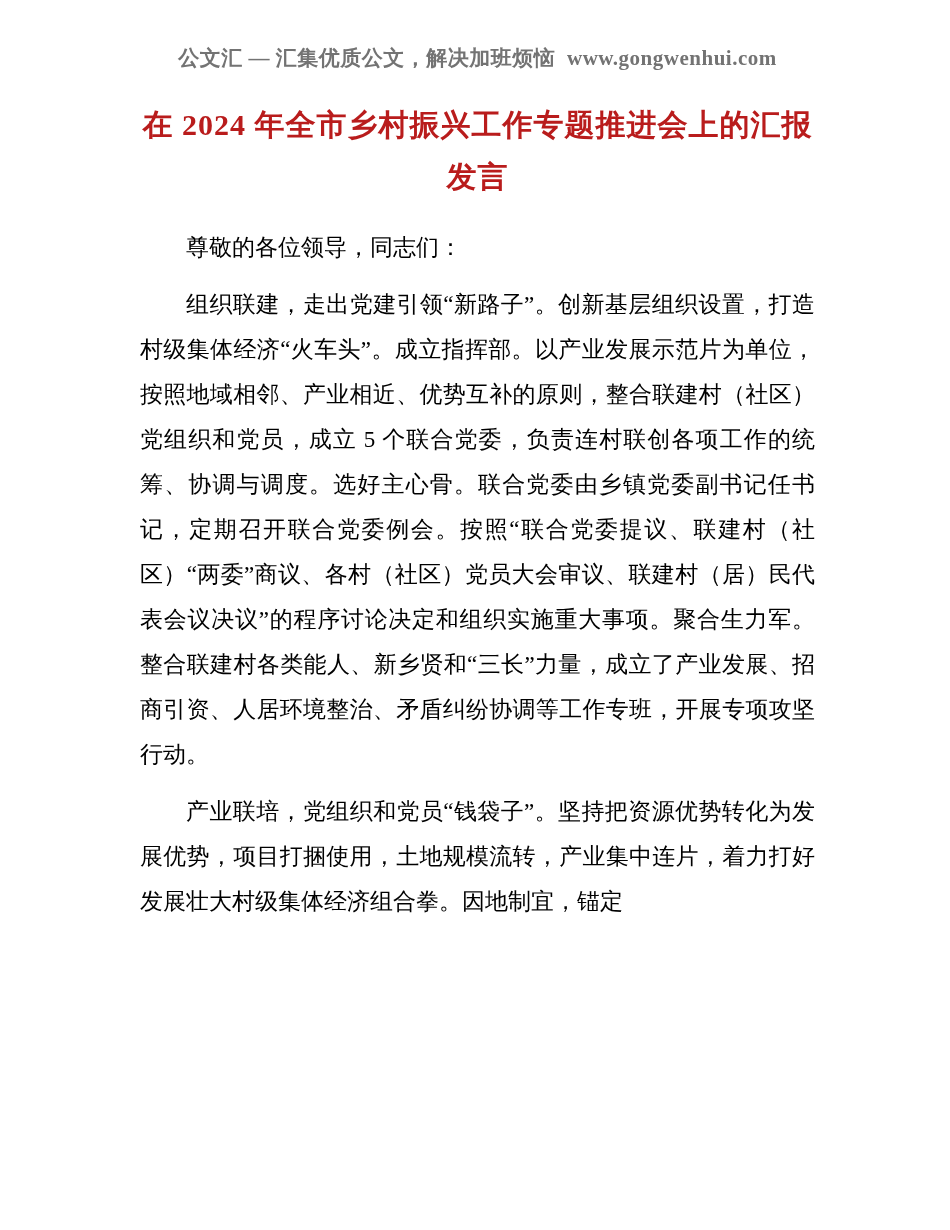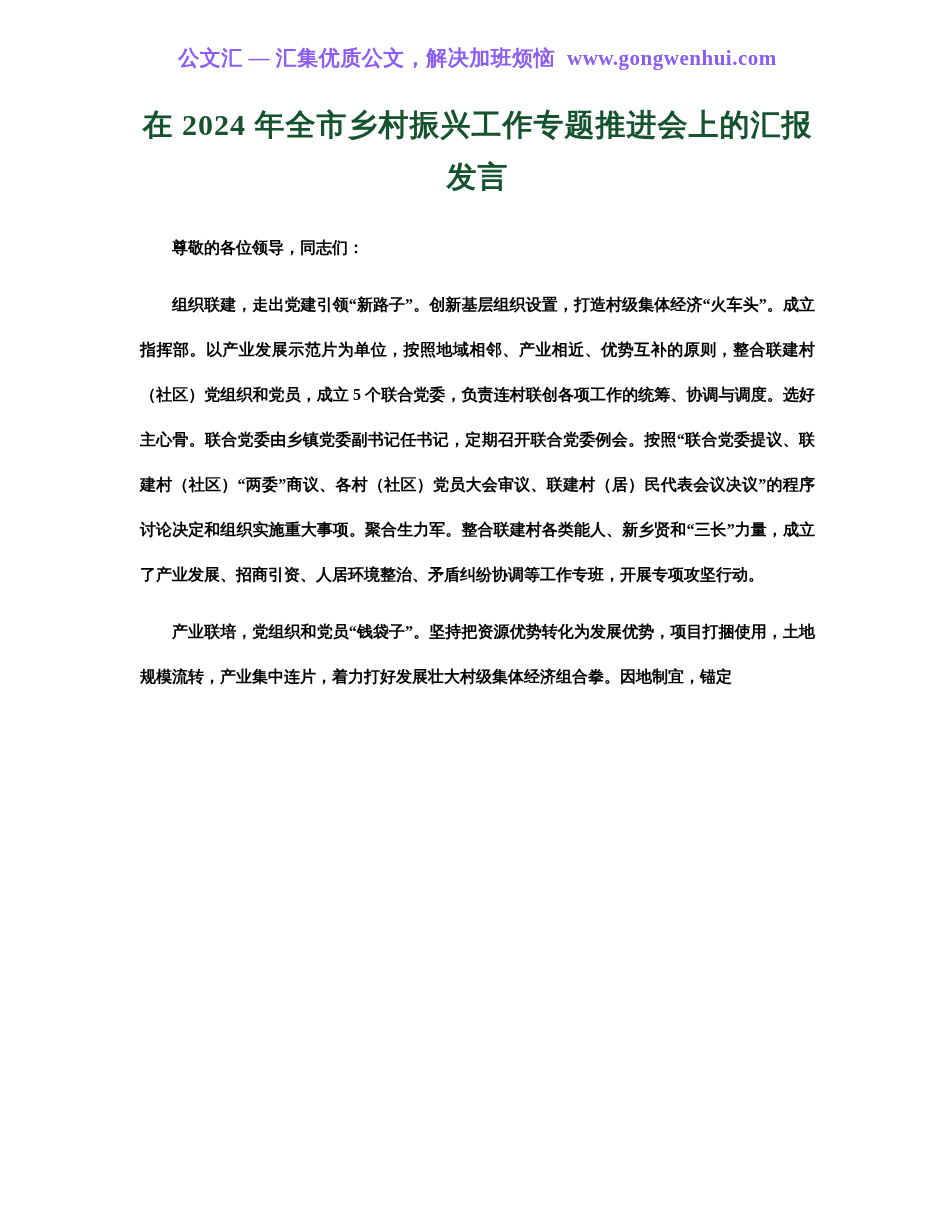--- a/index.html
+++ b/index.html
@@ -14,46 +14,45 @@
     height: 1230px;
     margin: 0 auto;
     background: #ffffff;
     padding: 46px 135px 0 140px;
     overflow: hidden;
     font-family: "Liberation Serif", "DejaVu Serif", serif;
     color: #000000;
   }
   .watermark-header {
     text-align: center;
-    color: #8b5cf6;
+    color: #737373;
     font-size: 21px;
     font-weight: bold;
     line-height: 1.2;
     margin-bottom: 28px;
     letter-spacing: 0.5px;
     white-space: nowrap;
   }
   .watermark-header .url {
     margin-left: 6px;
   }
   .doc-title {
     margin: 0 0 22px 0;
     font-size: 30px;
     font-weight: bold;
     line-height: 52px;
     text-align: center;
-    color: #14532d;
+    color: #b91c1c;
     letter-spacing: 1px;
   }
   .doc-body {
-    font-size: 16px;
+    font-size: 23px;
     line-height: 45px;
     text-align: justify;
     text-justify: inter-ideograph;
-    font-weight: bold;
   }
   .doc-body p.para {
     margin: 0 0 12px 0;
     text-indent: 2em;
   }
 </style>
 </head>
 <body>
 
 <div class="page">

